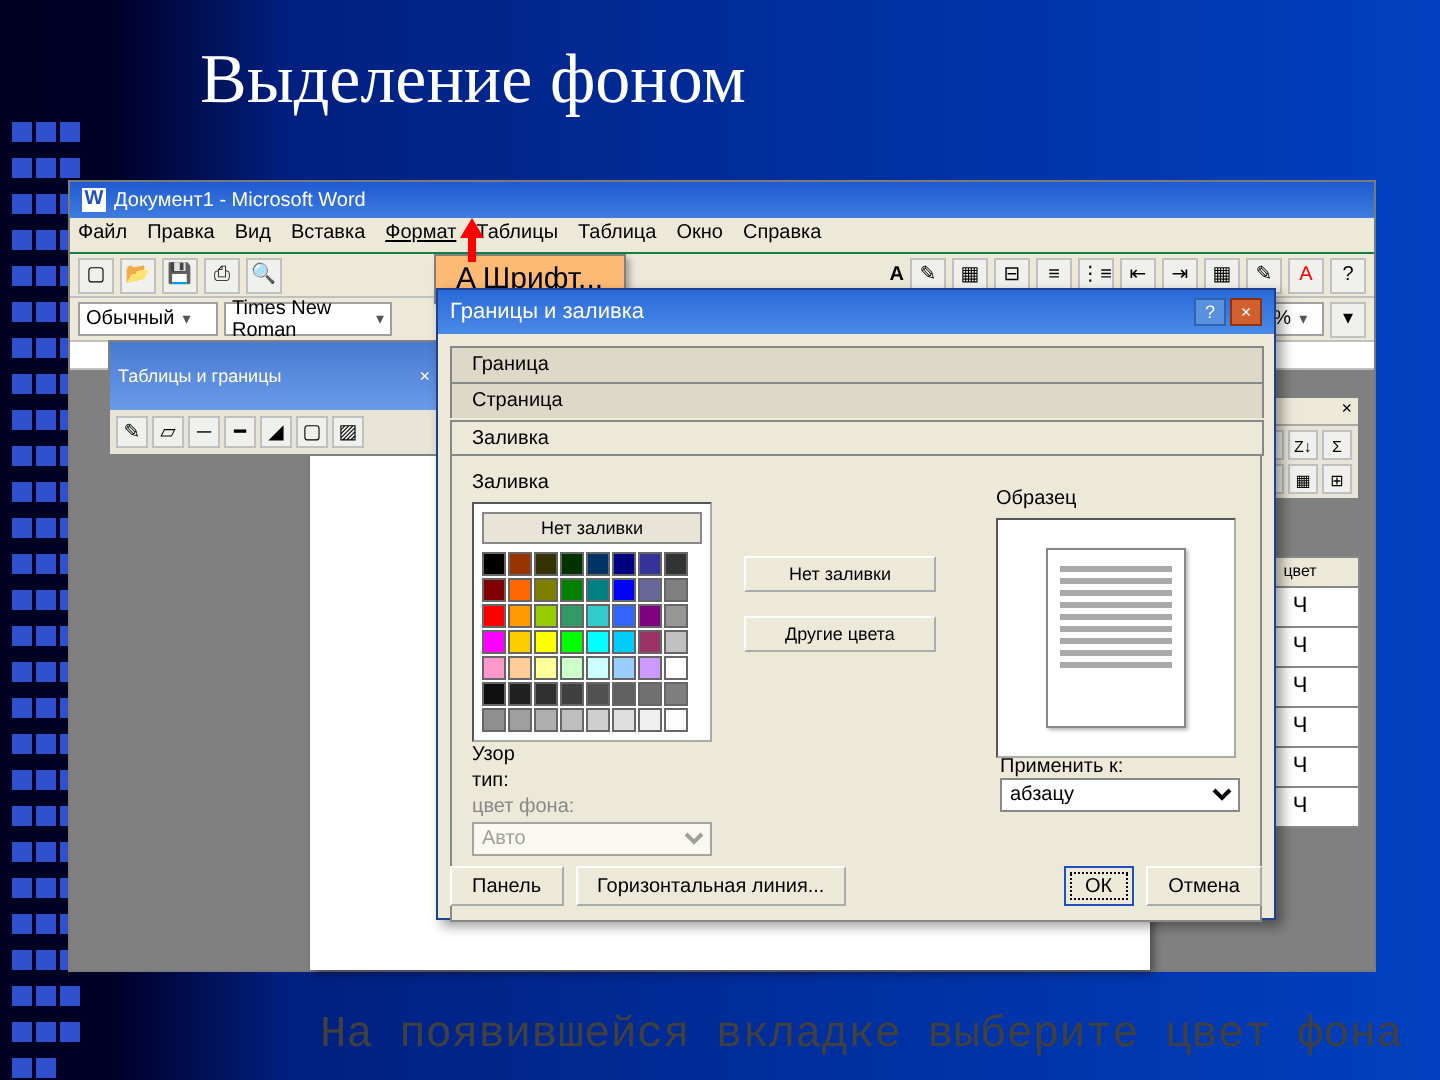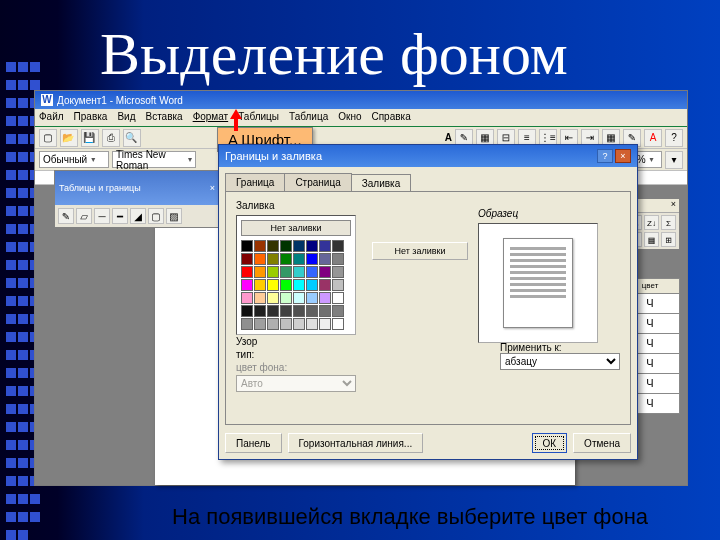--- a/index.html
+++ b/index.html
@@ -4,22 +4,22 @@
 <style>
   * { margin:0; padding:0; box-sizing:border-box; }
   body {
     width:720px; height:540px;
     background:linear-gradient(to right,#000020 0%,#000028 8%,#002080 20%,#0040c0 100%);
     font-family:Tahoma,Arial,sans-serif;
     position:relative; overflow:hidden;
   }
   .dots { position:absolute; left:6px; top:60px; width:40px; }
   .dots div { width:10px; height:10px; background:#3050d0; margin-bottom:2px; margin-right:2px; display:inline-block; }
-  .title { position:absolute; left:100px; top:20px; color:#fff; font-family:"Times New Roman",serif; font-size:60px; }
-  .footer { position:absolute; left:172px; bottom:10px; color:#000000; font-family:Liberation Sans, sans-serif; font-size:22px; }
+  .title { position:absolute; left:100px; top:20px; color:#fff; font-family:"Times New Roman",serif; font-size:35px; }
+  .footer { position:absolute; left:160px; bottom:10px; color:#404040; font-family:Liberation Mono, monospace; font-size:22px; }
 
   .word-window { position:absolute; left:34px; top:90px; width:654px; height:396px; background:#ece9d8; border:1px solid #7a7a7a; }
   .word-title { background:linear-gradient(to bottom,#1f5ad0,#3f7de0); color:#fff; height:18px; font-size:10px; padding:2px 6px; display:flex; align-items:center; }
   .word-title .w-ico { width:12px; height:12px; background:#fff; color:#2050c0; font-size:10px; font-weight:bold; text-align:center; margin-right:4px; line-height:12px; }
   .menubar { background:#ece9d8; height:18px; font-size:10px; display:flex; padding:2px 4px; border-bottom:1px solid #15803d; }
   .menubar span { margin-right:10px; cursor:default; }
   .format-menu { position:absolute; left:182px; top:36px; background:#fdba74; border:1px solid #808080; box-shadow:2px 2px 3px rgba(0,0,0,0.3); font-size:15px; padding:2px 4px; z-index:3; }
   .format-menu .mi { padding:1px 6px; white-space:nowrap; }
   .arrow { position:absolute; left:194px; top:18px; z-index:4; color:red; }
   .arrow svg { display:block; }
@@ -47,33 +47,33 @@
   .rtable { position:absolute; right:40px; top:278px; width:60px; z-index:1; }
   .rtable .thdr { background:#ece9d8; border:1px solid #888; font-size:8px; text-align:center; height:16px; line-height:14px; }
   .rtable .cell { background:#fff; border:1px solid #888; border-top:none; height:20px; font-size:11px; text-align:center; line-height:18px; }
 
   
   .dialog { position:absolute; left:218px; top:144px; width:420px; height:316px; background:#ece9d8; border:1px solid #1f3f8f; z-index:10; box-shadow:3px 3px 6px rgba(0,0,0,0.4); }
   .dlg-title { background:linear-gradient(to bottom,#2a6ad8,#4a8ae8); height:22px; color:#fff; font-size:11px; padding:3px 6px; display:flex; justify-content:space-between; align-items:center; }
   .dlg-title .btns { display:flex; gap:2px; }
   .dlg-title .tb { width:16px; height:14px; background:#d06030; border:1px solid #903010; font-size:9px; text-align:center; line-height:12px; color:#fff; }
   .dlg-title .tb.h { background:#5a90e0; border:1px solid #3060b0; }
-  .tabs { display:flex; padding:6px 6px 0 6px; font-size:10px; }
+  .tabs { display:flex; padding:6px 6px 0 6px; font-size:10px;flex-direction:column; }
   .tab { padding:3px 10px; background:#ece9d8; border:1px solid #888; border-bottom:none; margin-right:-1px; }
   .tab.active { background:#ece9d8; position:relative; top:1px; }
   .tab:not(.active) { background:#ded8c8; }
   .panel { margin:0 6px 6px 6px; border:1px solid #888; background:#ece9d8; height:234px; padding:8px 10px; position:relative; }
   .grp-lbl { font-size:10px; margin-bottom:4px; }
   .palette { background:#fff; border:1px inset #aaa; padding:4px; width:120px; }
   .pal-none { border:1px solid #888; background:#e8e5d8; font-size:9px; text-align:center; padding:2px 0; margin-bottom:4px; }
   .pal-grid { display:grid; grid-template-columns:repeat(8,12px); gap:1px; }
   .sw { width:12px; height:12px; border:1px solid #666; }
   .pal-btns { position:absolute; left:146px; top:50px; display:flex; flex-direction:column; gap:12px; }
   .pal-btns button { width:96px; height:18px; font-size:9px; background:#ece9d8; border:1px outset #fff; }
-  .preview { position:absolute; right:22px; top:16px; width:130px;font-style:italic; }
+  .preview { position:absolute; right:2px; top:16px; width:130px; }
   .preview .lbl { font-size:10px; margin-bottom:4px; }
   .preview .box { width:120px; height:120px; background:#fff; border:1px inset #aaa; display:flex; align-items:center; justify-content:center; }
   .preview .pg { width:70px; height:90px; border:1px solid #888; box-shadow:1px 1px 2px rgba(0,0,0,.3); padding:8px 6px; }
   .preview .pg div { height:3px; background:#aaa; margin-bottom:3px; }
   .uzor { position:absolute; left:10px; top:144px; font-size:10px; }
   .uzor .row { display:flex; align-items:center; gap:6px; margin-top:2px; }
   .uzor select,.applyto select { width:120px; height:17px; font-size:10px; background:#fff; border:1px solid #888; }
   .uzor .dis { color:#888; }
   .applyto { position:absolute; right:10px; top:150px; font-size:10px; }
   .dlg-btns { position:absolute; left:6px; right:6px; bottom:6px; display:flex; gap:6px; justify-content:flex-start; }
@@ -290,20 +290,21 @@
           <div class="sw" style="background: rgb(175, 175, 175);"></div>
           <div class="sw" style="background: rgb(191, 191, 191);"></div>
           <div class="sw" style="background: rgb(207, 207, 207);"></div>
           <div class="sw" style="background: rgb(223, 223, 223);"></div>
           <div class="sw" style="background: rgb(239, 239, 239);"></div>
           <div class="sw" style="background: rgb(254, 254, 254);"></div>
         </div>
     </div>
     <div class="pal-btns">
       <button>Нет заливки</button>
+      <button>Другие цвета</button>
     </div>
 
     <div class="preview">
       <div class="lbl">Образец</div>
       <div class="box">
         <div class="pg">
           <div></div>
             <div></div>
             <div></div>
             <div></div>

